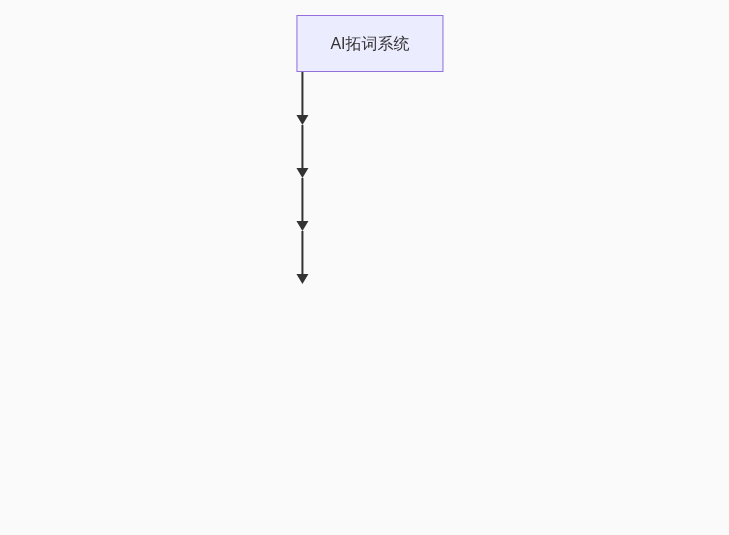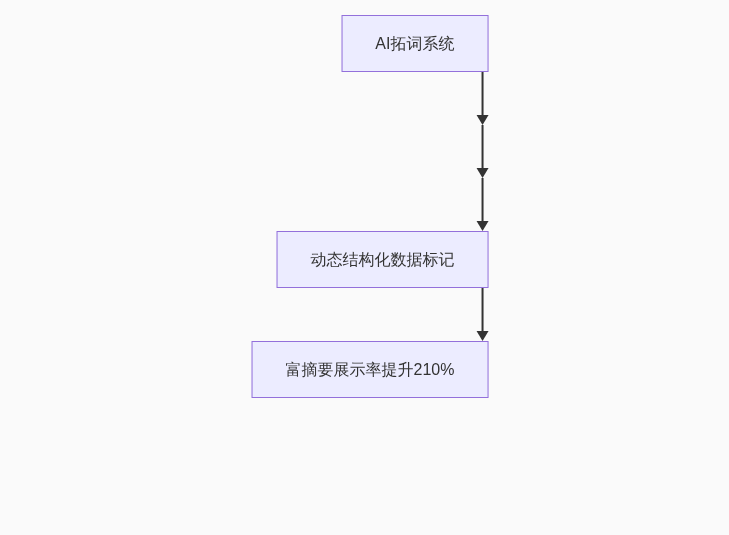--- a/index.html
+++ b/index.html
@@ -14,21 +14,21 @@
     overflow: hidden;
     font-family: "Liberation Sans", "DejaVu Sans", sans-serif;
   }
   .flowchart {
     position: absolute;
     top: 15px;
     left: 370px;
     transform: translateX(-50%);
     display: flex;
     flex-direction: column;
-    align-items: flex-end;
+    align-items: flex-start;
   }
   .node {
     box-sizing: border-box;
     height: 57px;
     padding: 0 33px;
     display: flex;
     align-items: center;
     justify-content: center;
     background: var(--node-fill, #ECECFF);
     border: 1px solid var(--node-border, #9370DB);
@@ -77,27 +77,21 @@
       <div class="line"></div>
       <div class="head"></div>
     </div>
 
 
     <div class="edge">
       <div class="line"></div>
       <div class="head"></div>
     </div>
 
-    <div class="node">
-      <span>动态结构化数据标记</span>
-    </div>
 
     <div class="edge">
       <div class="line"></div>
       <div class="head"></div>
     </div>
 
-    <div class="node">
-      <span>富摘要展示率提升210%</span>
-    </div>
 
   </div>
 </div>
 
 </body></html>

